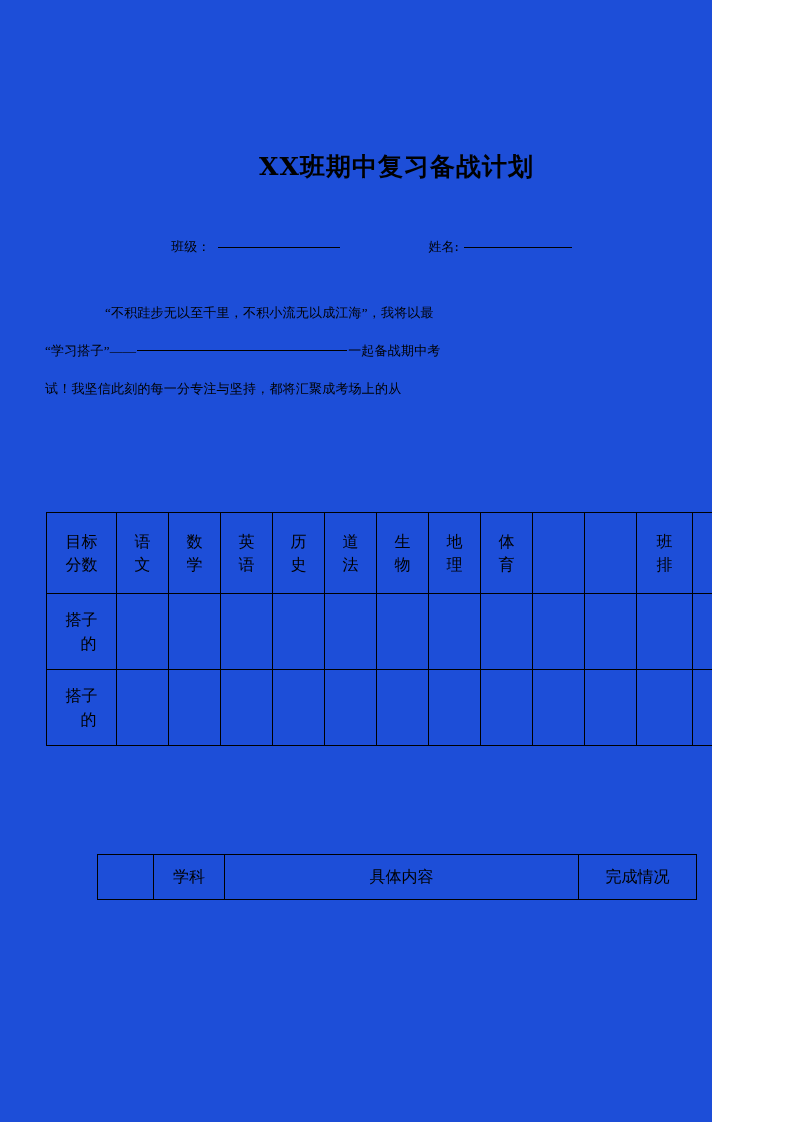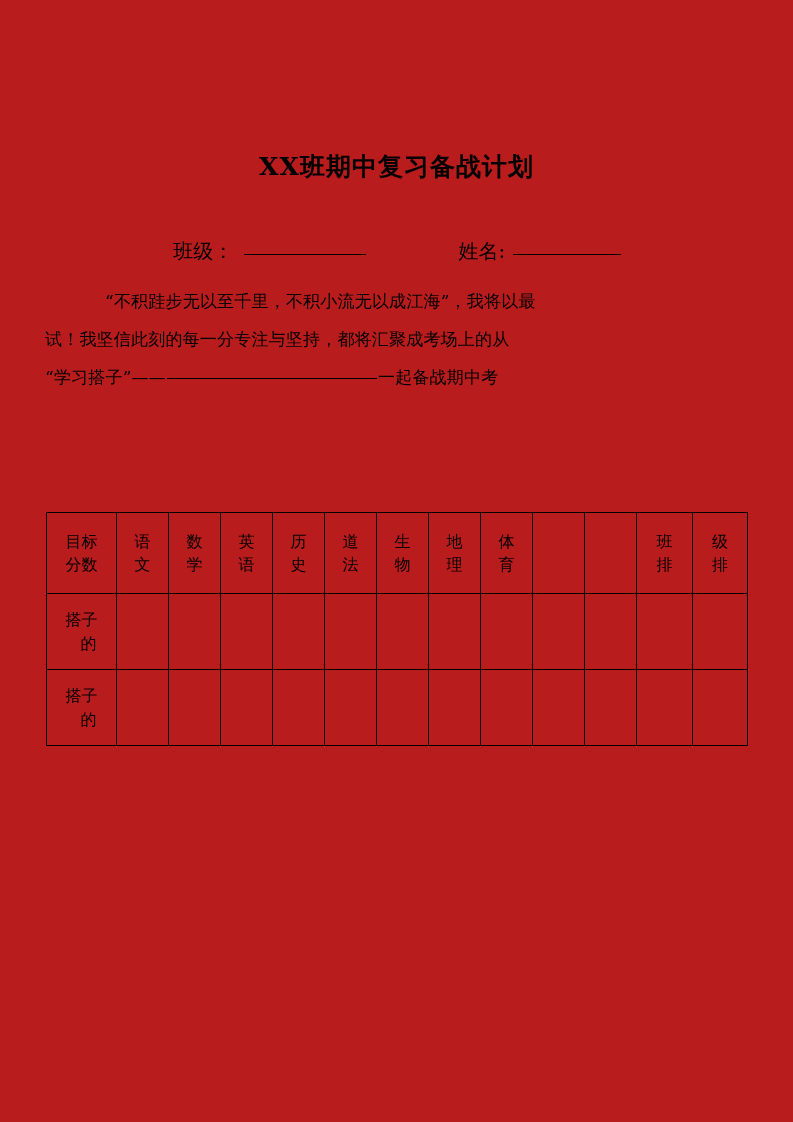--- a/index.html
+++ b/index.html
@@ -2,23 +2,23 @@
 <html><head>
 <meta charset="utf-8">
 <style>
   html, body {
     margin: 0;
     padding: 0;
     background: #ffffff;
   }
   .page {
     position: relative;
-    width: 793px;
+    width: 712px;
     height: 1122px;
-    background: #b91c1c;
+    background: #1d4ed8;
     font-family: "DejaVu Serif", "Liberation Serif", serif;
     color: #000000;
     overflow: hidden;
     box-sizing: border-box;
   }
 
   
   .doc-title {
     position: absolute;
     left: 0;
@@ -30,21 +30,21 @@
     letter-spacing: 1px;
     font-family: "DejaVu Serif", "Liberation Serif", serif;
   }
 
   
   .identity-line {
     position: absolute;
     left: 45px;
     top: 238px;
     width: 703px;
-    font-size: 20px;
+    font-size: 13px;
     white-space: nowrap;
   }
   .identity-line .field-group {
     display: inline-block;
   }
   .ident-label { display: inline-block; }
   .blank-rule {
     display: inline-block;
     border-bottom: 1px solid #000;
     height: 1px;
@@ -52,24 +52,25 @@
   }
   .blank-class { width: 122px; margin-left: 4px; }
   .blank-name  { width: 108px; margin-left: 1px; }
   .ident-gap { display: inline-block; width: 80px; }
   .ident-indent { display: inline-block; width: 122px; }
 
   
   .body-block {
     position: absolute;
     left: 45px;
-    top: 282px;
+    top: 294px;
     width: 703px;
-    font-size: 17px;
+    font-size: 13px;
     line-height: 38px;
+    font-family: Liberation Serif, serif;
   }
   .body-line {
     white-space: nowrap;
     height: 38px;
     letter-spacing: 0.2px;
   }
   .body-line.indent { padding-left: 60px; }
   .inline-rule {
     display: inline-block;
     border-bottom: 1px solid #000;
@@ -139,24 +140,24 @@
     </span>
     <span class="ident-gap"></span>
     <span class="field-group">
       <span class="ident-label">姓名:</span>
       <span class="blank-rule blank-name"></span>
     </span>
   </div>
 
   <div class="body-block">
     <div class="body-line indent">“不积跬步无以至千里，不积小流无以成江海”，我将以最</div>
-    <div class="body-line">试！我坚信此刻的每一分专注与坚持，都将汇聚成考场上的从</div>
     <div class="body-line">
       <span>“学习搭子”——</span><span class="inline-rule"></span><span>一起备战期中考</span>
     </div>
+    <div class="body-line">试！我坚信此刻的每一分专注与坚持，都将汇聚成考场上的从</div>
   </div>
 
   <table class="grid scores-table">
     <colgroup>
       <col style="width:70px">
       <col style="width:52px">
       <col style="width:52px">
       <col style="width:52px">
       <col style="width:52px">
       <col style="width:52px">
@@ -296,16 +297,22 @@
   </table>
 
   <table class="grid week-table">
     <colgroup>
       <col style="width:56px">
       <col style="width:71px">
       <col style="width:354px">
       <col style="width:118px">
     </colgroup>
     <tbody>
+      <tr>
+        <td></td>
+        <td>学科</td>
+        <td>具体内容</td>
+        <td>完成情况</td>
+      </tr>
     </tbody>
   </table>
 
 </div>
 
 </body></html>

